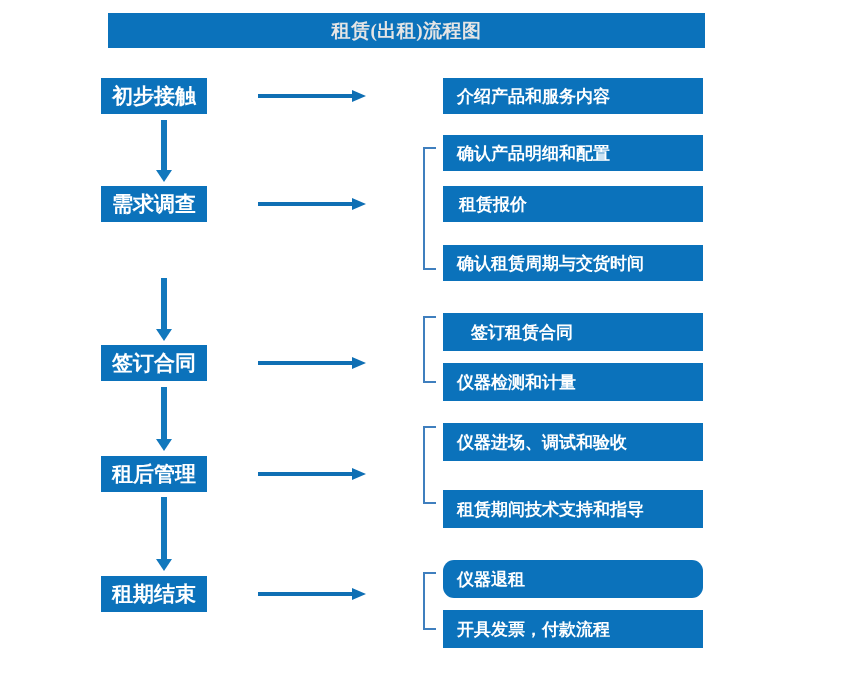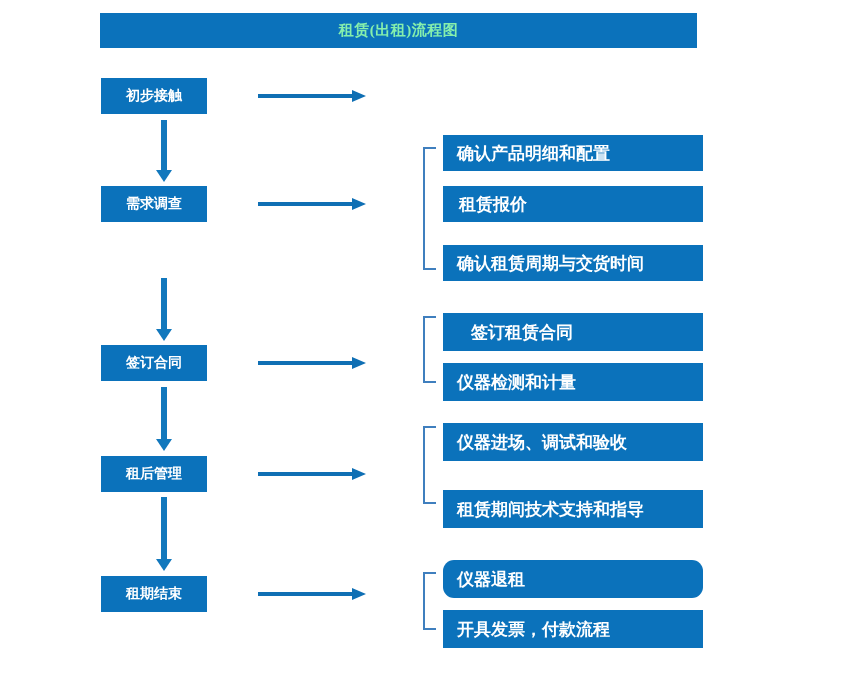--- a/index.html
+++ b/index.html
@@ -15,47 +15,47 @@
     position: relative;
     width: 844px;
     height: 688px;
     background: #ffffff;
     overflow: hidden;
   }
 
   
   .title-bar {
     position: absolute;
-    left: 100px;
+    left: 108px;
     top: 13px;
     width: 597px;
     height: 35px;
     background: #0b72bb;
-    color: #86efac;
+    color: #e5e5e5;
     display: flex;
     align-items: center;
     justify-content: center;
-    font-size: 15px;
+    font-size: 19px;
     font-weight: bold;
     letter-spacing: 0.5px;
     white-space: nowrap;
   }
 
   
   .stage-box {
     position: absolute;
     left: 101px;
     width: 106px;
     height: 36px;
     background: #0b72bb;
     color: #ffffff;
     display: flex;
     align-items: center;
     justify-content: center;
-    font-size: 14px;
+    font-size: 21px;
     font-weight: bold;
     white-space: nowrap;
   }
 
   
   .detail-box {
     position: absolute;
     left: 443px;
     width: 260px;
     background: #0b72bb;
@@ -194,20 +194,21 @@
   </div>
 
   <div class="bracket" style="top:147px; height:123px;"></div>
 
   <div class="bracket" style="top:316px; height:67px;"></div>
 
   <div class="bracket" style="top:426px; height:78px;"></div>
 
   <div class="bracket" style="top:572px; height:58px;"></div>
 
+  <div class="detail-box" style="top:78px; height:36px;">介绍产品和服务内容</div>
 
   <div class="detail-box" style="top:135px; height:36px;">确认产品明细和配置</div>
 
   <div class="detail-box" style="top:186px; height:36px;padding-left:16px;">租赁报价</div>
 
   <div class="detail-box" style="top:245px; height:36px;">确认租赁周期与交货时间</div>
 
   <div class="detail-box" style="top:313px; height:38px;padding-left:28px;">签订租赁合同</div>
 
   <div class="detail-box" style="top:363px; height:38px;">仪器检测和计量</div>

